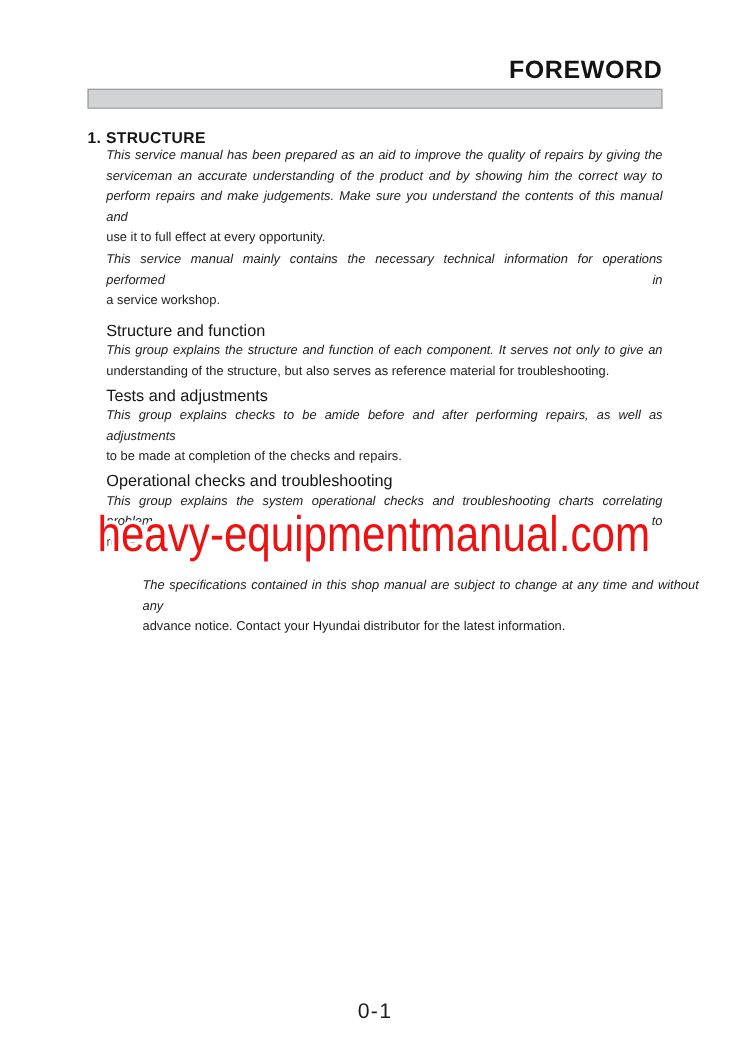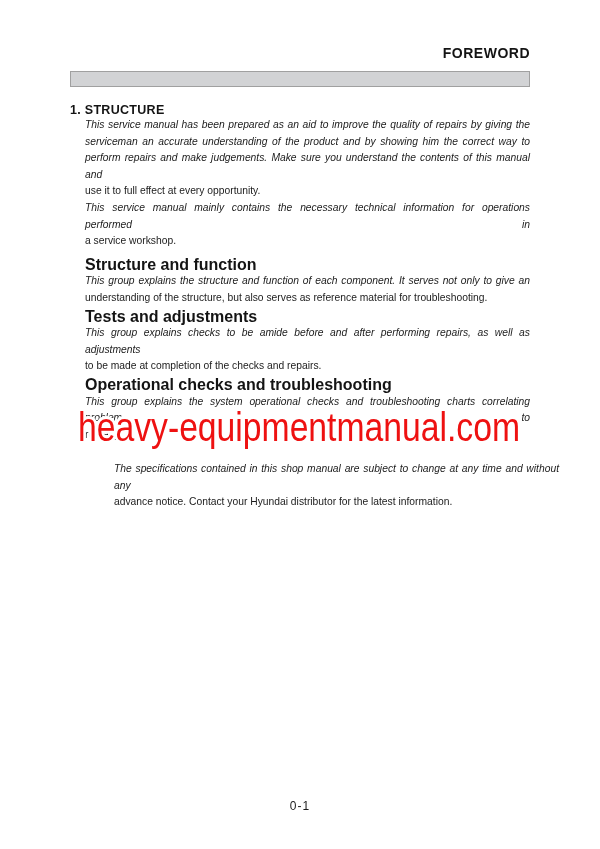--- a/index.html
+++ b/index.html
@@ -9,21 +9,21 @@
     height: 849px;
     background: #ffffff;
     font-family: "Liberation Sans", sans-serif;
     color: #1b1b1b;
     overflow: hidden;
   }
   .foreword-title {
     position: absolute;
     top: 45px;
     right: 70px;
-    font-size: 14px;
+    font-size: 20px;
     font-weight: bold;
     letter-spacing: 0.5px;
     color: #141414;
   }
   .header-bar {
     position: absolute;
     top: 71px;
     left: 70px;
     width: 458px;
     height: 14px;
@@ -46,43 +46,43 @@
   .body-block {
     margin-left: 15px;
     width: 445px;
     font-size: 10.3px;
     line-height: 16.6px;
     color: #1b1b1b;
   }
   .intro { margin-bottom: 7px; }
   .sect { margin-top: 2px; }
   .sect-heading {
-    font-size: 16px;
-    font-weight: bold;
+    font-size: 13px;
+    font-weight: normal;
     line-height: 16.6px;
     color: #141414;
   }
   .jl { text-align: justify; text-align-last: justify; font-style: italic; }
   .ll { text-align: left; }
   .closing { margin-top: 18px; margin-left: 44px; }
   .watermark {
     position: absolute;
     top: 403px;
     left: 70px;
     width: 460px;
     height: 50px;
     pointer-events: none;
   }
   .page-number {
     position: absolute;
     top: 799px;
     left: 0;
     width: 100%;
     text-align: center;
-    font-size: 12px;
+    font-size: 17px;
     letter-spacing: 1px;
     color: #1b1b1b;
   }
 </style>
 </head>
 <body>
 
 <div class="page">
 
   <div class="foreword-title">FOREWORD</div>

